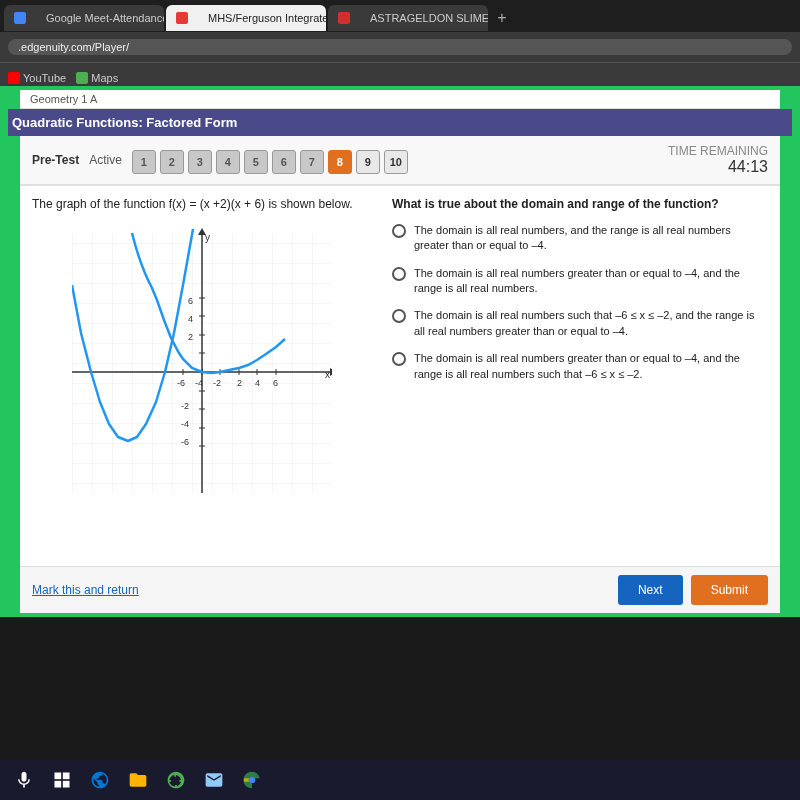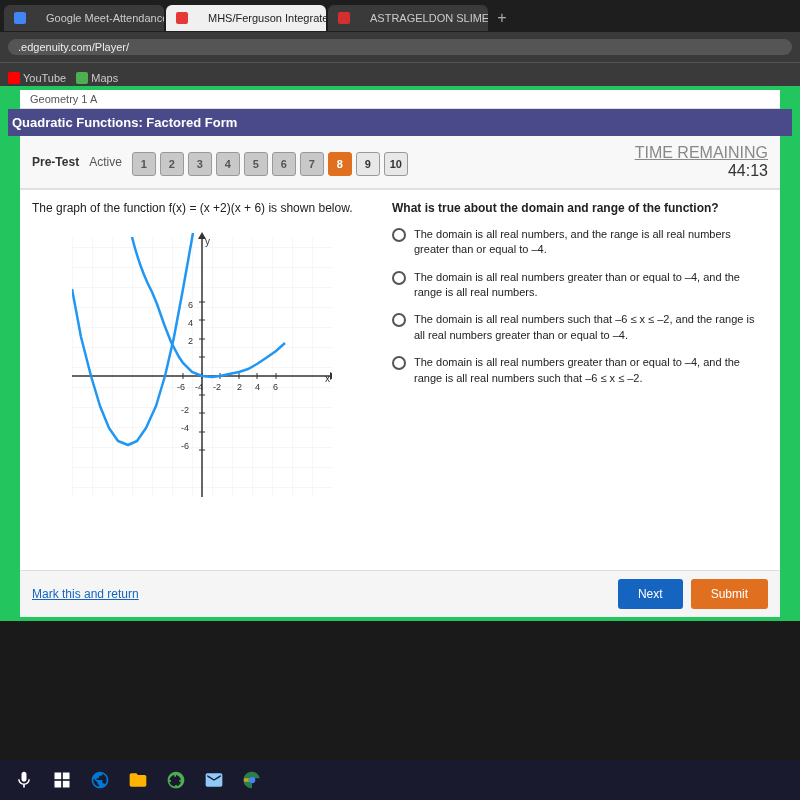--- a/index.html
+++ b/index.html
@@ -196,23 +196,22 @@
     }
 
     .time-remaining {
       margin-left: auto;
       text-align: right;
       font-size: 11px;
     }
 
     .time-label {
       color: #888;
-      font-size: 16px;
+      font-size: 12px;
       text-transform: uppercase;
-      text-decoration: underline;
     }
 
     .time-value {
       font-size: 16px;
       font-weight: normal;
       color: #333;
     }
 
     
     .question-body {

